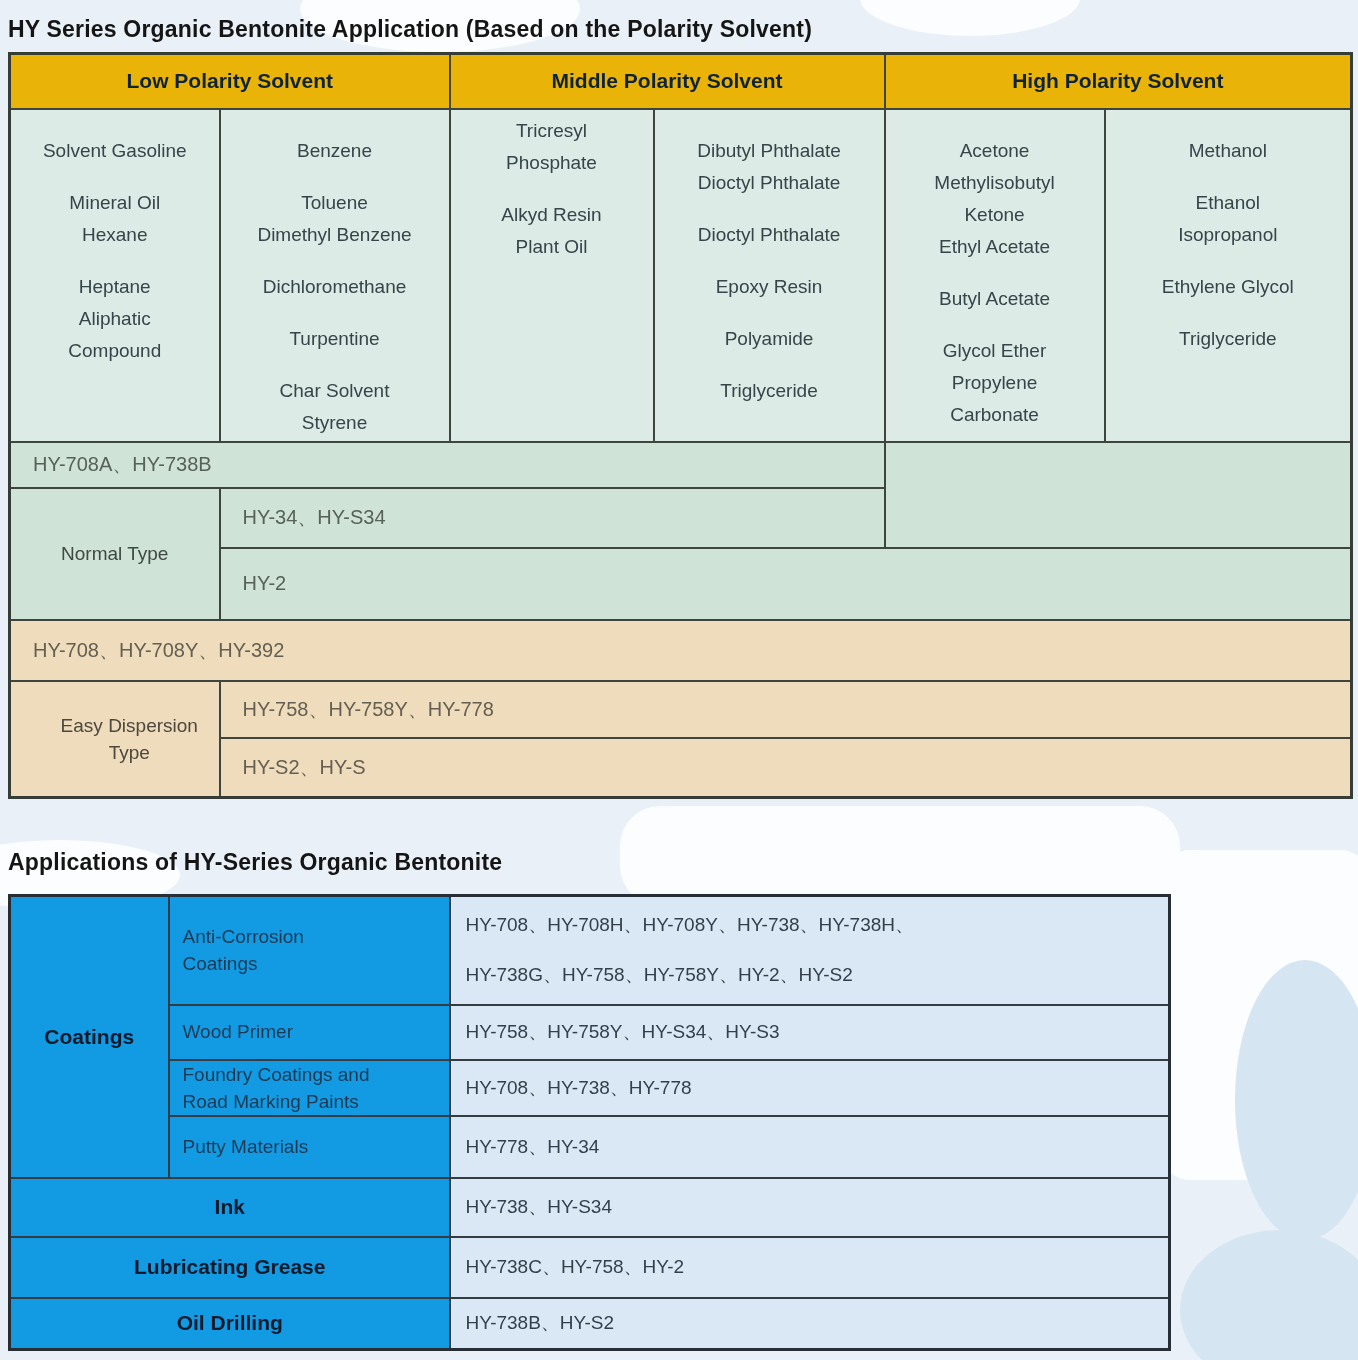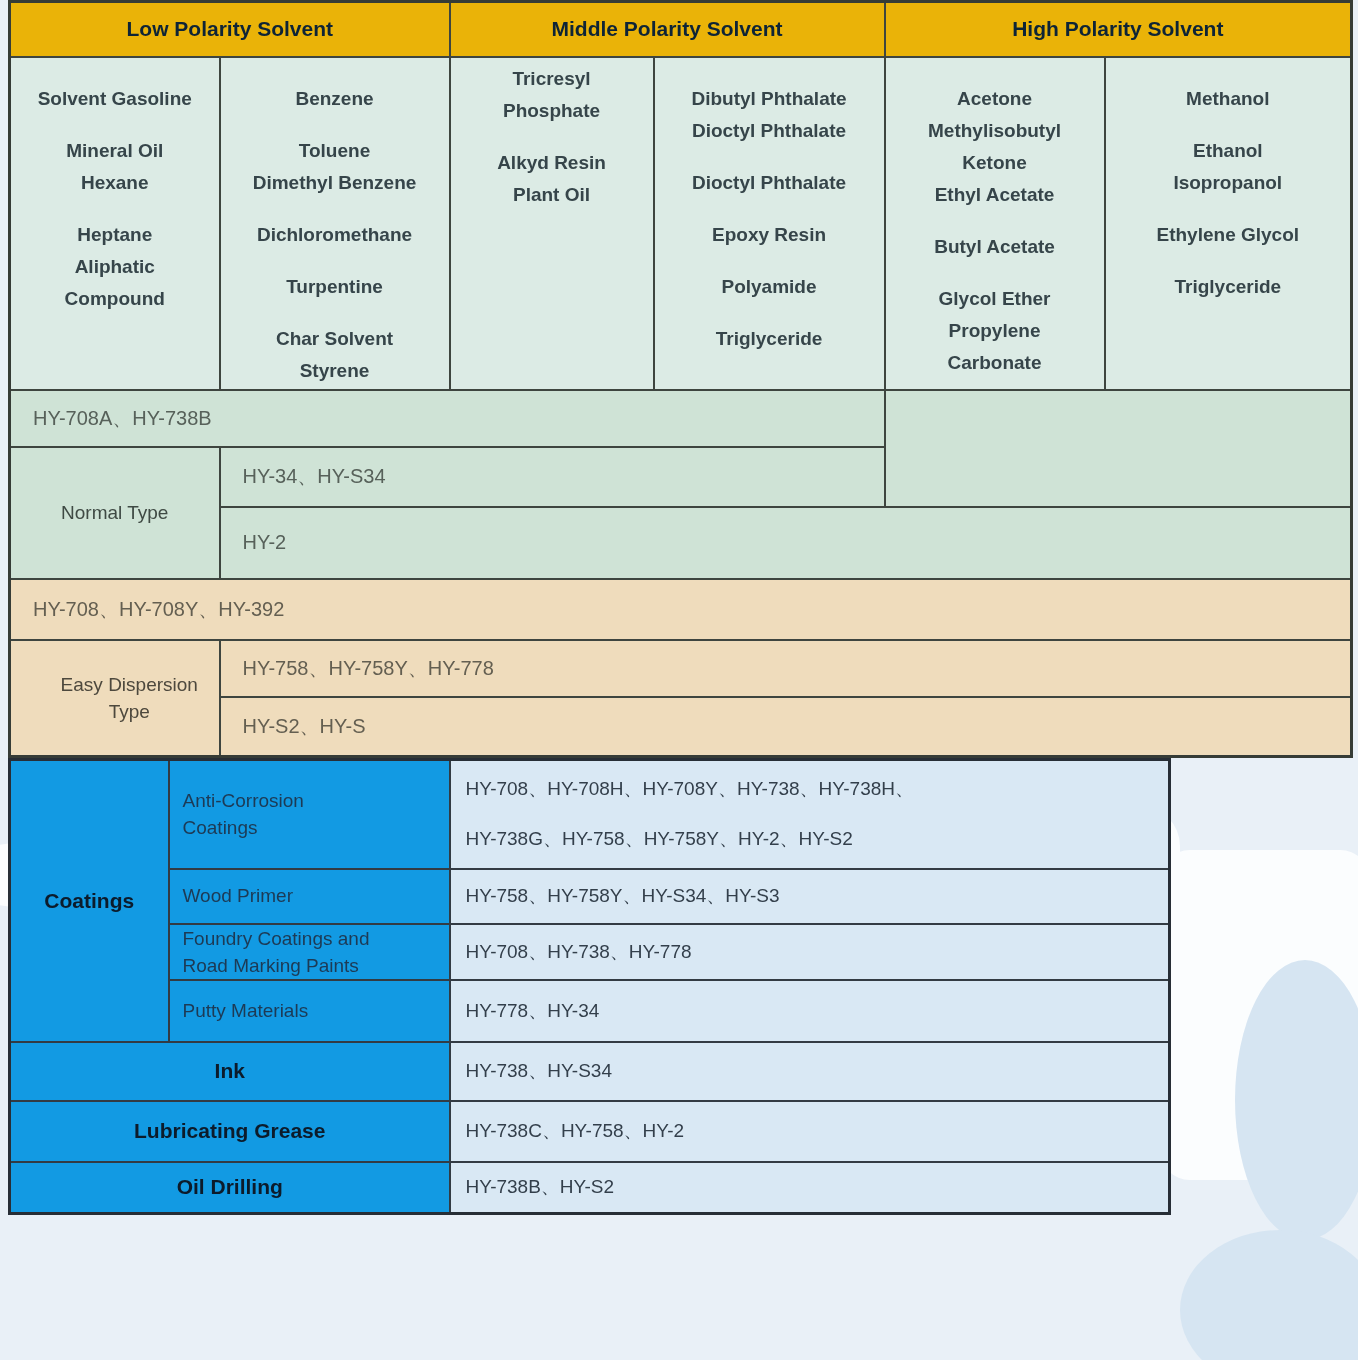--- a/index.html
+++ b/index.html
@@ -47,21 +47,21 @@
     height: 55px;
   }
   .solv {
     background: #dcebe5;
     color: #36454a;
     font-size: 19px;
     text-align: center;
     vertical-align: top;
     padding-top: 5px;
   }
-  .solv .ln { height: 32px; line-height: 32px; font-weight: bold; }
+  .solv .ln { height: 32px; line-height: 32px; }
   .solv .sp { height: 20px; }
   .code { padding-left: 22px; font-size: 20px; vertical-align: middle; text-align: left; }
   .grn  { background: #cfe3d6; color: #57615a; }
   .grn-label { background: #cfe3d6; color: #3f4a44; font-size: 19px; text-align: center; vertical-align: middle; }
   .org  { background: #efdcbc; color: #645f51; }
   .org-label { background: #efdcbc; color: #4d483d; font-size: 19px; text-align: center; vertical-align: middle; }
   .wraplbl { display: inline-block; width: 152px; line-height: 27px; margin-left: 29px; }
 
   
   .t2 { width: 1160px; border: 3px solid #272e36; }
@@ -101,20 +101,21 @@
   <div class="blob bw b2"></div>
   <div class="blob bw b3"></div>
   <div class="blob bw b4"></div>
   <div class="blob bb b5"></div>
   <div class="blob bb b6"></div>
   <div class="blob bw b7"></div>
 </div>
 
 <div class="content">
 
+  <div class="title title-1">HY Series Organic Bentonite Application (Based on the Polarity Solvent)</div>
 
   <table class="t1">
     <colgroup>
       <col style="width:210px">
         <col style="width:230px">
       <col style="width:204px">
         <col style="width:231px">
       <col style="width:220px">
         <col style="width:247px">
     </colgroup>
@@ -188,21 +189,21 @@
             <div class="ln">Methanol</div>
             <div class="sp"></div>
             <div class="ln">Ethanol</div>
             <div class="ln">Isopropanol</div>
             <div class="sp"></div>
             <div class="ln">Ethylene Glycol</div>
             <div class="sp"></div>
             <div class="ln">Triglyceride</div>
           </td>
     </tr>
-    <tr style="height:57px">
+    <tr style="height:46px">
       <td colspan="4" class="grn code">HY-708A、HY-738B</td>
       <td colspan="2" rowspan="2" class="grn"></td>
     </tr>
     <tr style="height:60px">
       <td rowspan="2" class="grn-label">Normal Type</td>
       <td colspan="3" class="grn code">HY-34、HY-S34</td>
     </tr>
     <tr style="height:72px">
       <td colspan="5" class="grn code">HY-2</td>
     </tr>
@@ -214,20 +215,21 @@
         <span class="wraplbl">Easy Dispersion Type</span>
       </td>
       <td colspan="5" class="org code">HY-758、HY-758Y、HY-778</td>
     </tr>
     <tr style="height:60px">
       <td colspan="5" class="org code">HY-S2、HY-S</td>
     </tr>
   </tbody>
     </table>
 
+  <div class="title title-2">Applications of HY-Series Organic Bentonite</div>
 
   <table class="t2">
     <colgroup>
       <col style="width:159px">
         <col style="width:281px">
         <col style="width:720px">
     </colgroup>
     <tbody>
         <tr style="height:109px">
       <td rowspan="4" class="cat">Coatings</td>

